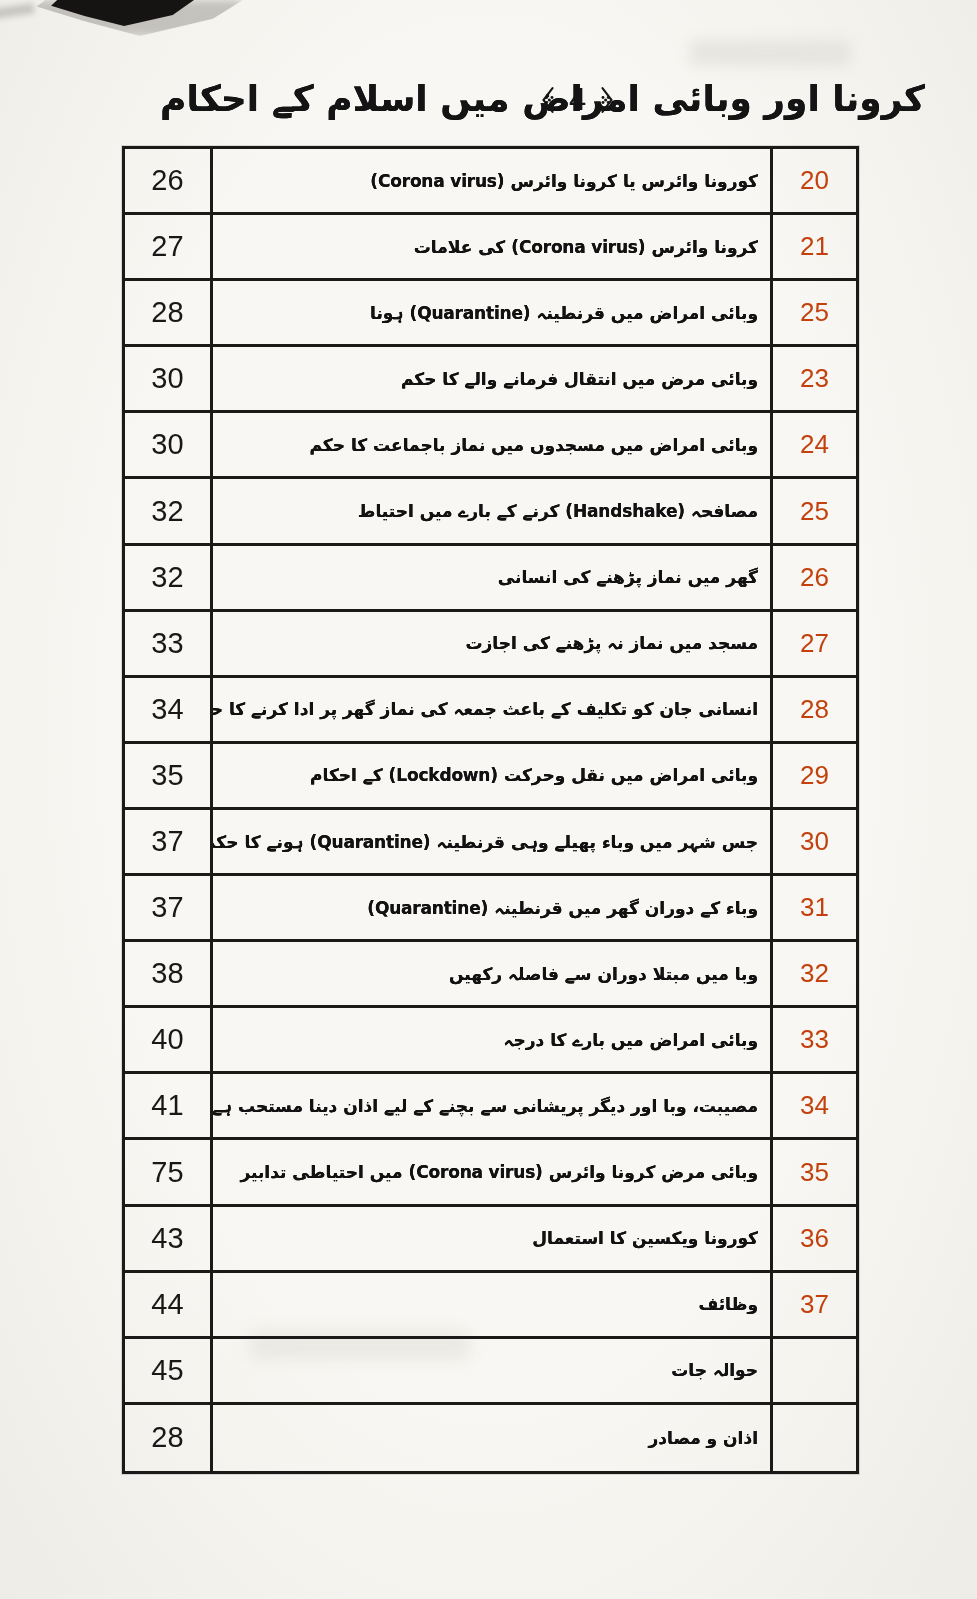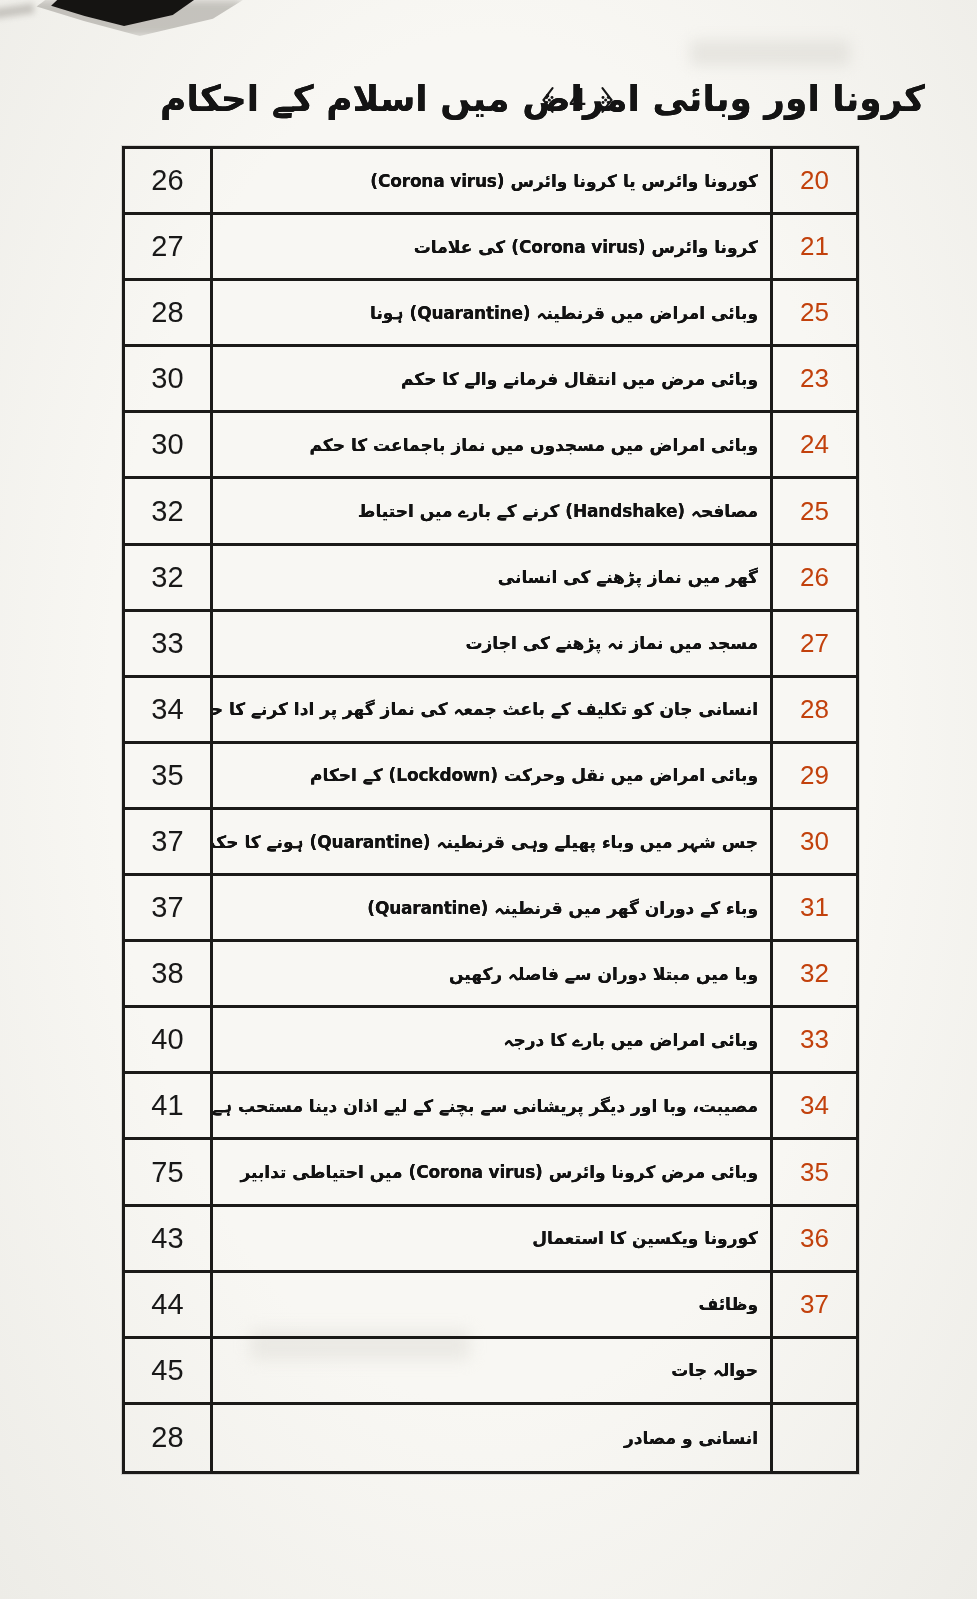--- a/index.html
+++ b/index.html
@@ -233,16 +233,16 @@
   </div>
 
   <div class="toc-row">
     <div class="cell page-cell">45</div>
     <div class="cell title-cell">حوالہ جات</div>
     <div class="cell serial-cell"></div>
   </div>
 
   <div class="toc-row">
     <div class="cell page-cell">28</div>
-    <div class="cell title-cell">انسانی و مصادر</div>
+    <div class="cell title-cell">اذان و مصادر</div>
     <div class="cell serial-cell"></div>
   </div>
 </div>
 
 </body></html>

